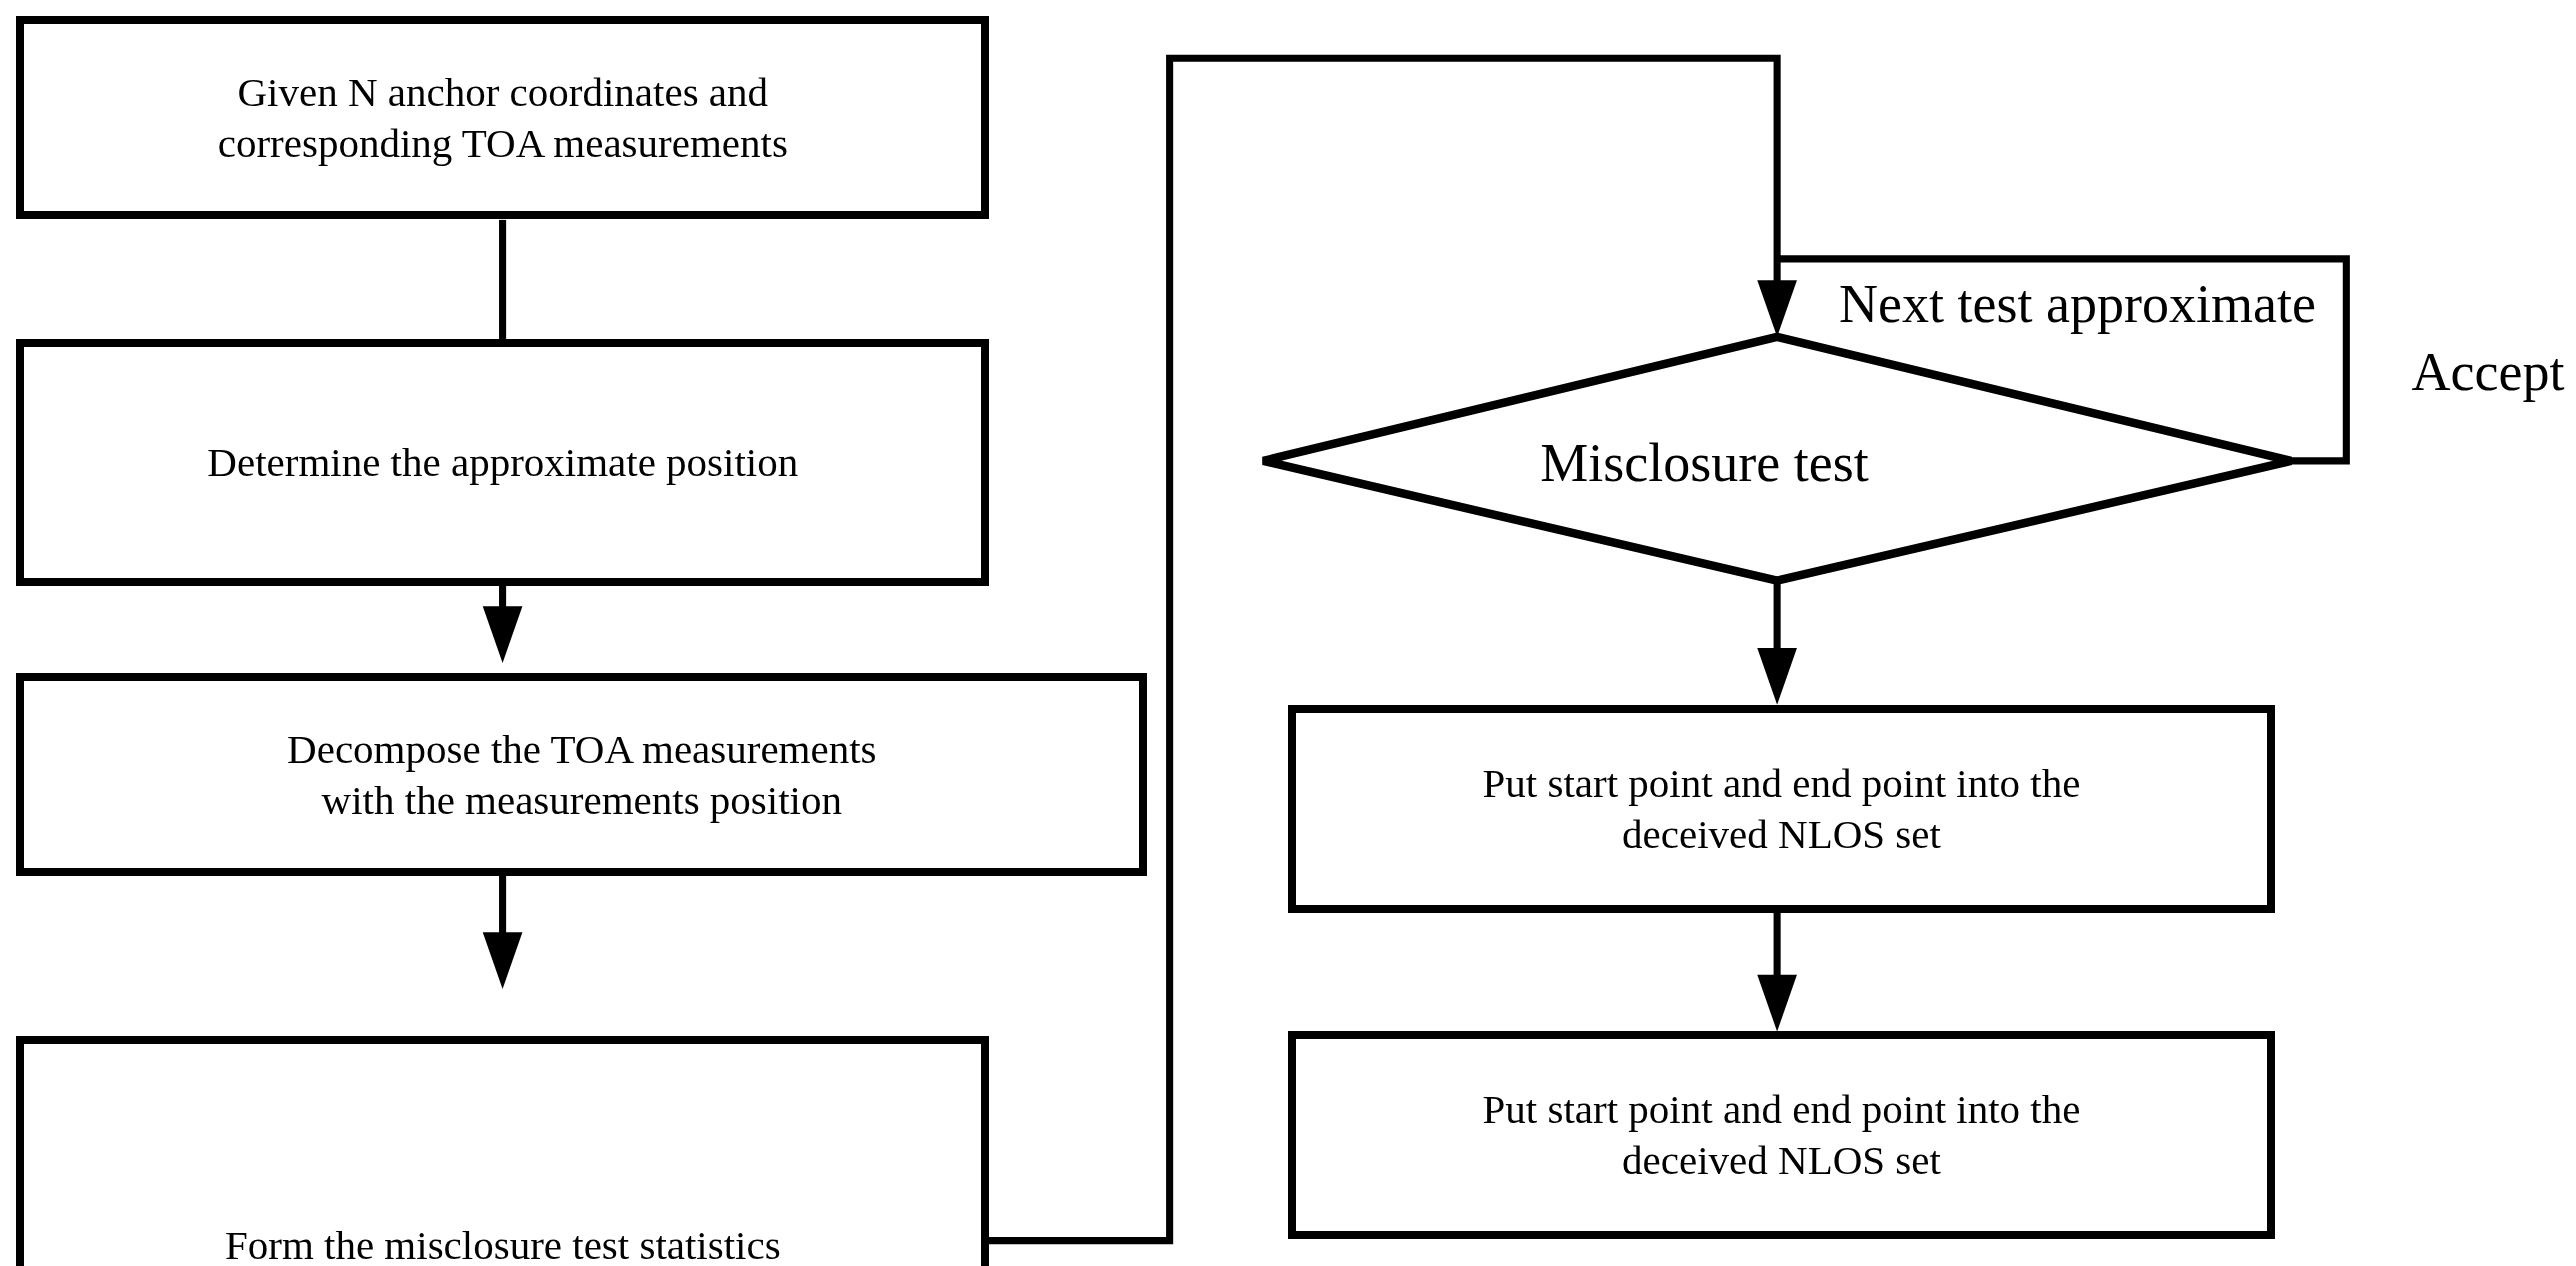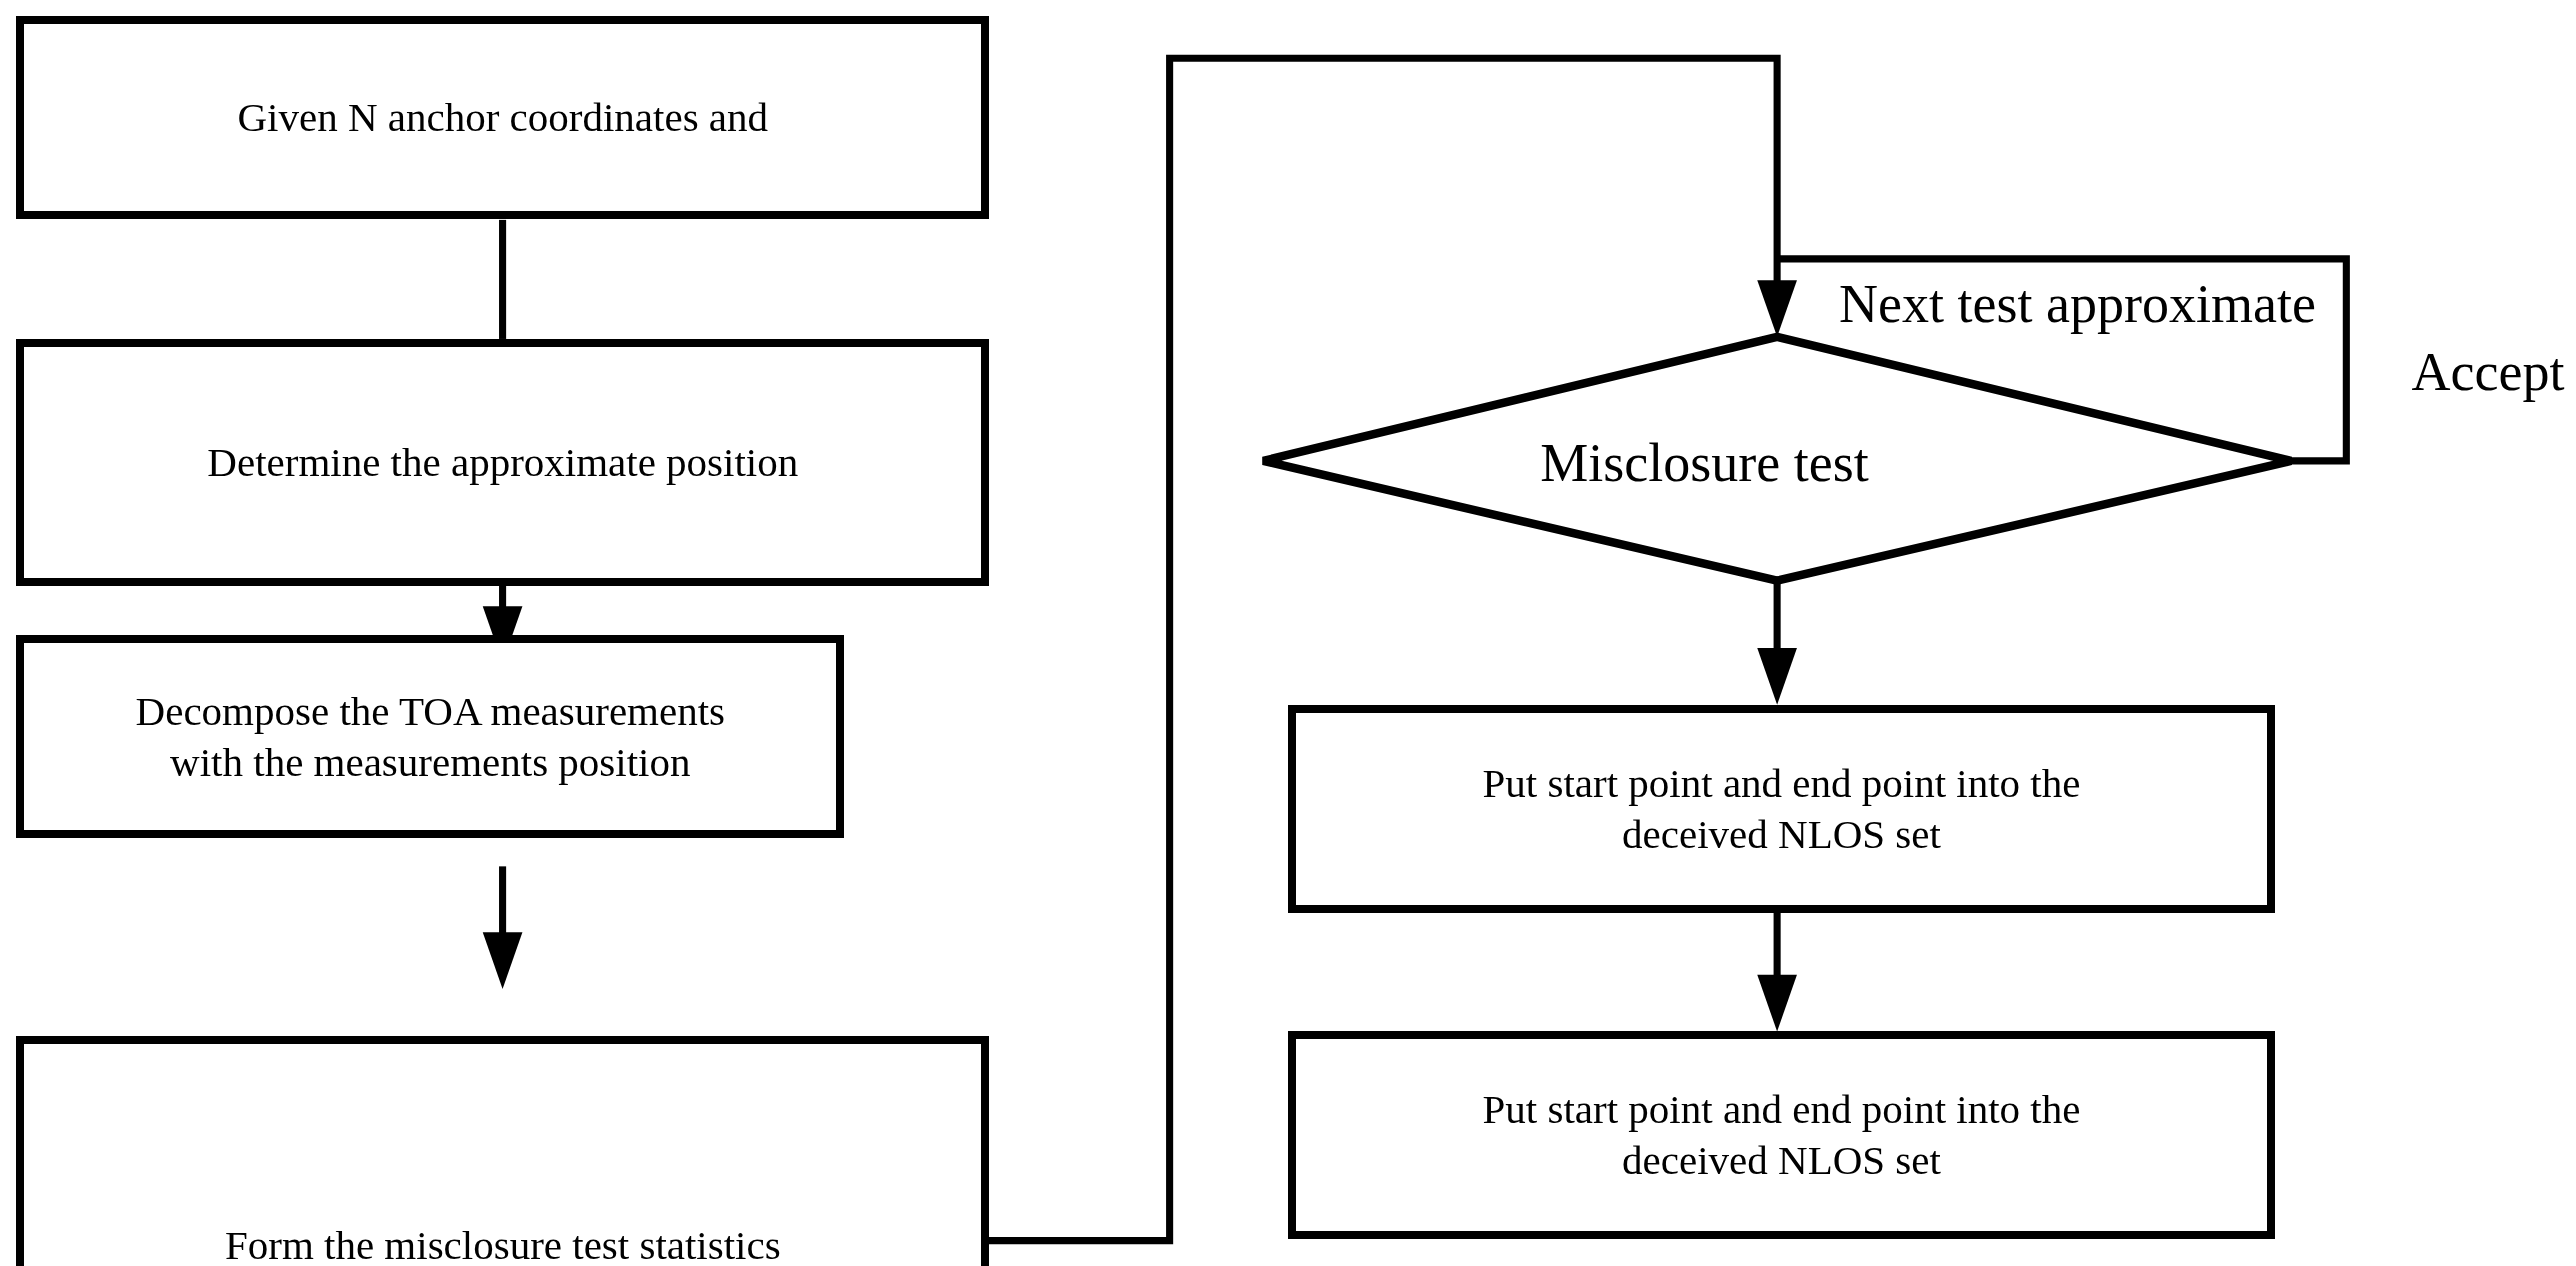--- a/index.html
+++ b/index.html
@@ -43,21 +43,21 @@
     justify-content: center;
     align-items: center;
     text-align: center;
     font-size: 54px;
     line-height: 1.1;
     white-space: nowrap;
   }
   
   .box-given     { left: 16.3px;  top: 16.3px;   width: 973px; height: 203px; }
   .box-approx    { left: 16.3px;  top: 339px;  width: 973px; height: 247px; }
-  .box-decompose { left: 16.3px;  top: 635px;  width: 828px; height: 203px; }
+  .box-decompose { left: 16.3px;  top: 673px;  width: 1131px; height: 203px; }
   .box-form      { left: 16.3px;  top: 1036px; width: 973px; height: 243px; justify-content: flex-end; }
   
   .box-nlos1 { left: 1288px; top: 705px;  width: 987px; height: 208px; }
   .box-nlos2 { left: 1288px; top: 1031px; width: 987px; height: 208px; }
   
   .diamond-label { left: 1421px; top: 425px; width: 567px; height: 78px; }
   
   .label-next   { left: 1815px; top: 269px; width: 525px; height: 71px; }
   .label-accept { left: 2403px; top: 337px; width: 170px; height: 71px; }
   .label-reject { left: 1822px; top: 606px; width: 298px; height: 71px; }
@@ -93,20 +93,21 @@
 
     <line class="wire" x1="2507" y1="819" x2="2507" y2="925"></line>
     <polygon class="head" points="2507,994 2479,914 2535,914"></polygon>
 
     <line class="wire" x1="2507" y1="1287" x2="2507" y2="1385"></line>
     <polygon class="head" points="2507,1455 2479,1375 2535,1375"></polygon>
   </svg>
 
   <div class="node box-given">
     <span class="ln">Given N anchor coordinates and</span>
+    <span class="ln">corresponding TOA measurements</span>
   </div>
 
   <div class="node box-approx">
     <span class="ln">Determine the approximate position</span>
   </div>
 
   <div class="node box-decompose">
     <span class="ln">Decompose the TOA measurements</span>
     <span class="ln">with the measurements position</span>
   </div>

